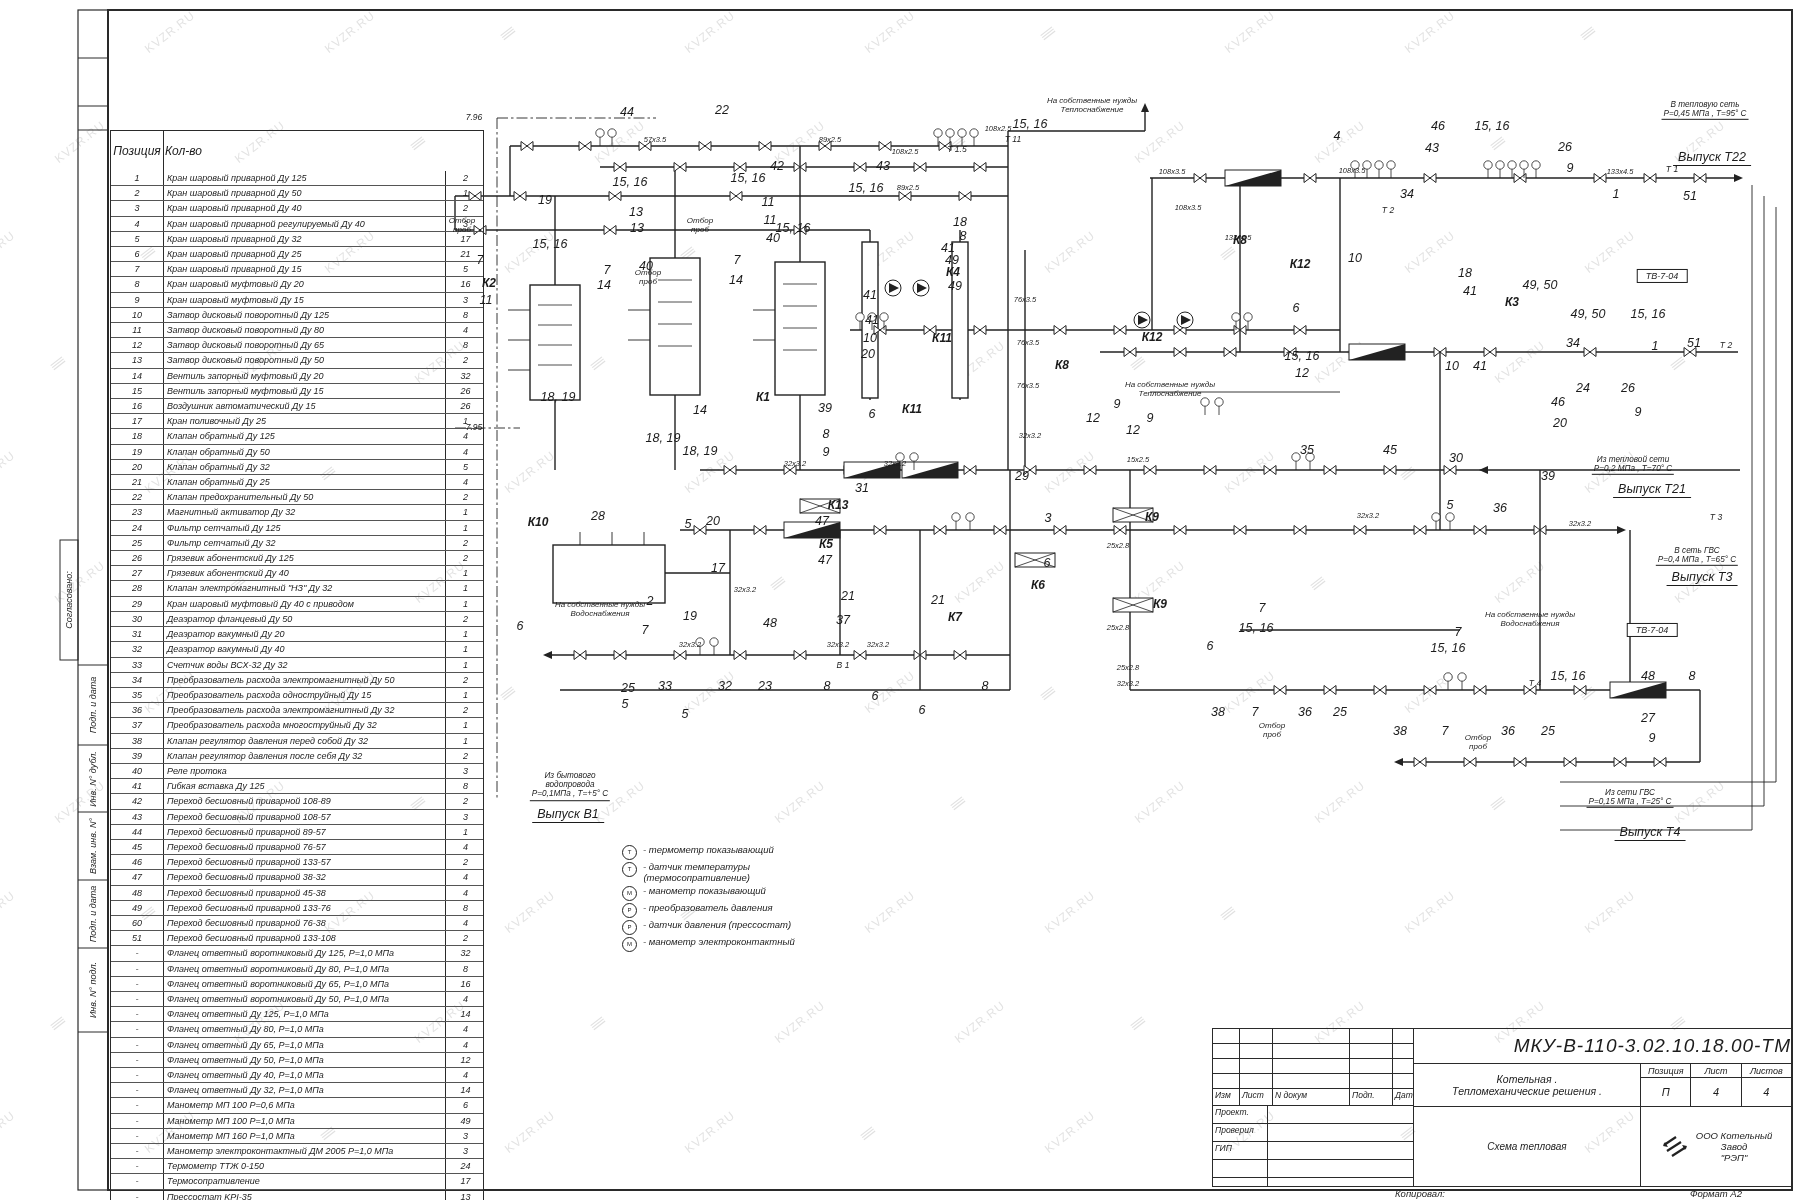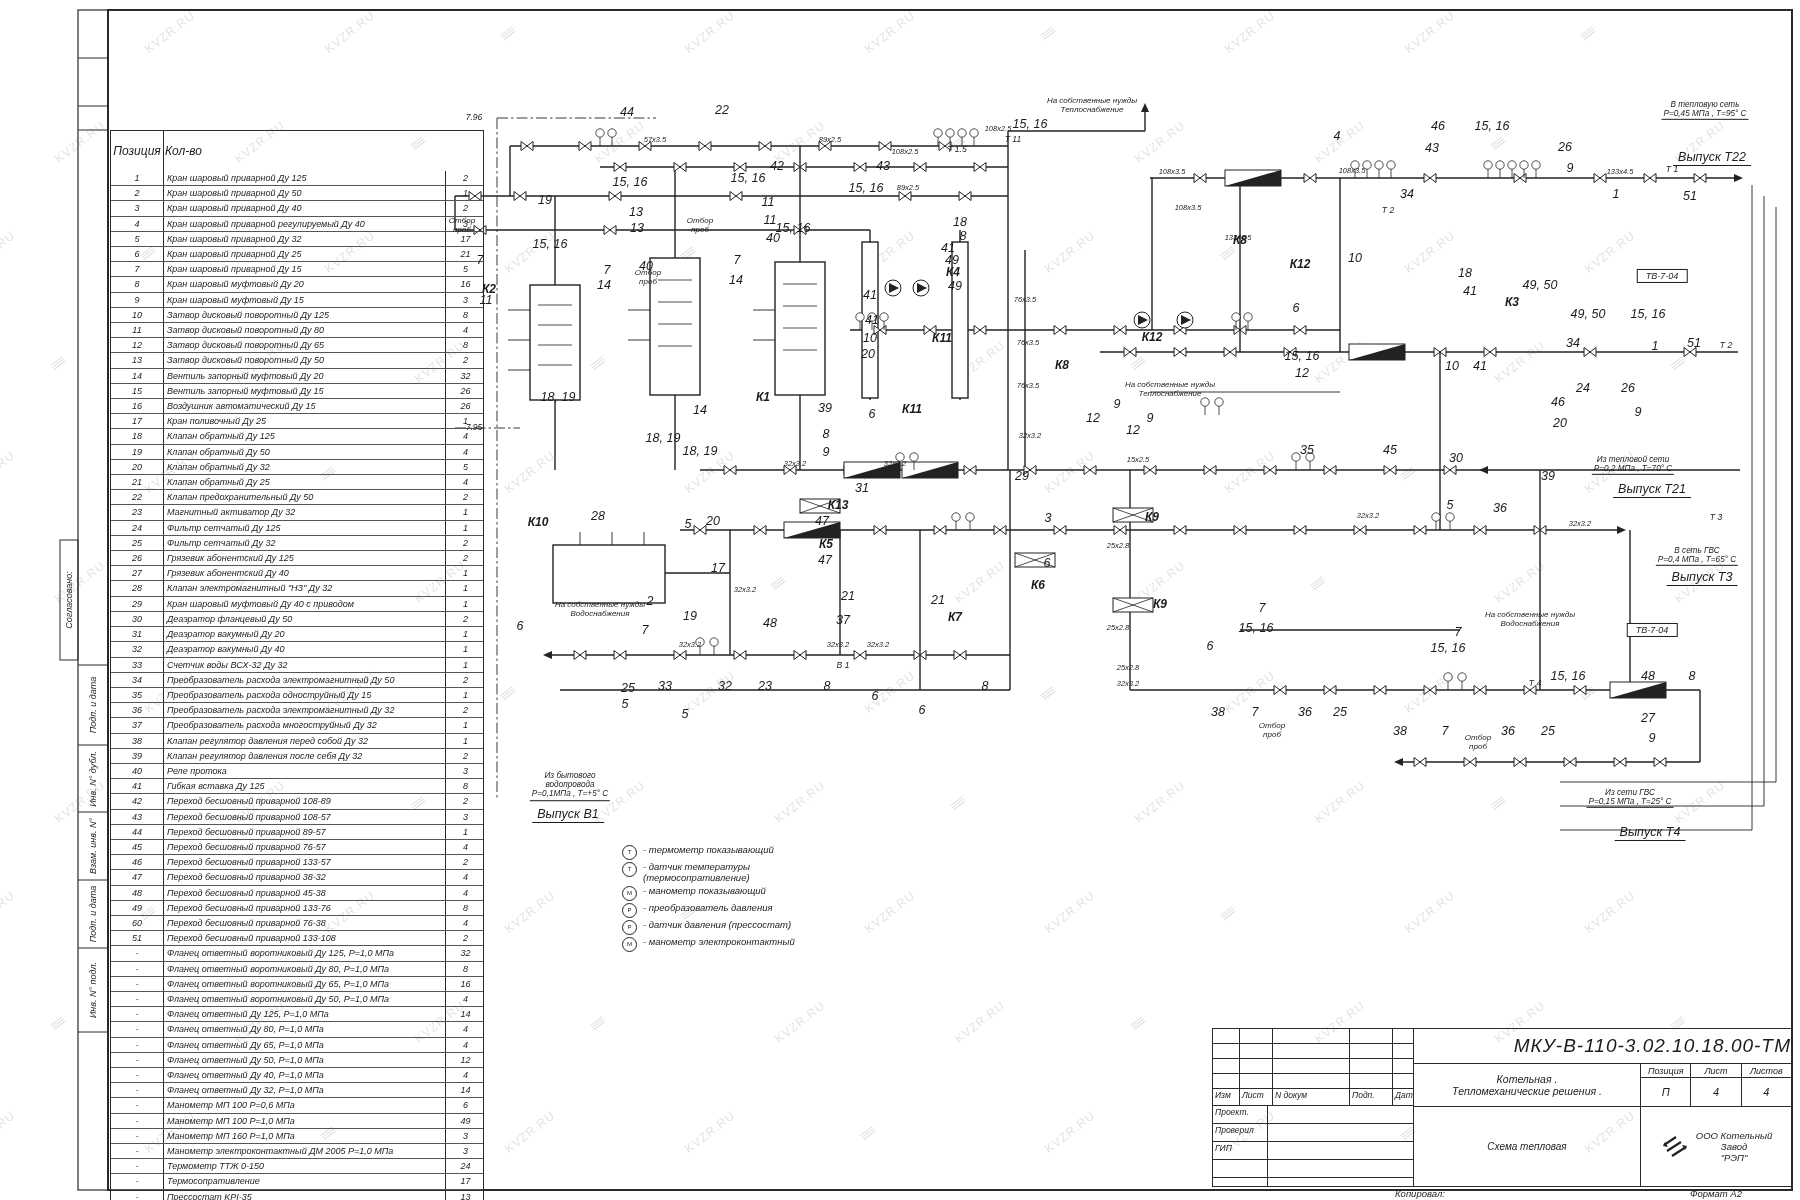--- a/index.html
+++ b/index.html
@@ -29,21 +29,21 @@
   .lb.m{font-size:8.5px;}
   .lb.o{font-size:12.5px;border-bottom:1.1px solid #1c1c1c;padding:0 5px 1px;}
   .lb.s{font-size:8.2px;border-bottom:.9px solid #1c1c1c;padding:0 2px 1px;}
   .lb.note{font-size:8px;}
   .lb.b{font-size:9px;border:1px solid #1c1c1c;padding:1px 8px;background:#fff;}
   
   #legend{position:absolute;left:622px;top:845px;font-style:italic;font-size:9.5px;}
   .lrow{display:flex;align-items:flex-start;margin-bottom:2px;}
   .lsym{width:13px;height:13px;border:1px solid #222;border-radius:50%;font-size:6px;
         text-align:center;line-height:12px;font-style:normal;flex:none;margin-right:6px;}
-  .ltxt{white-space:pre-line;line-height:1.15;}
+  .ltxt{white-space:pre-line;line-height:1.15;text-align:right;}
   
   .stampbox{position:absolute;border:1.2px solid #2a2a2a;display:flex;align-items:center;
             justify-content:center;}
   .vtext{transform:rotate(-90deg);white-space:nowrap;font-size:9px;font-style:italic;}
   
   #tblock{position:absolute;left:1212px;top:1028px;width:578px;height:157px;
           border:1.6px solid #2a2a2a;display:flex;font-style:italic;}
   #tb-left{width:200px;border-right:1.4px solid #2a2a2a;flex:none;display:flex;flex-direction:column;}
   .tb-lrow{display:flex;border-top:.9px solid #2a2a2a;flex:none;}
   .tb-lrow:first-child{border-top:none;}
@@ -922,21 +922,21 @@
       <div class="lb n" style="left: 1133px; top: 430px;">12</div>
       <div class="lb n" style="left: 1150px; top: 418px;">9</div>
       <div class="lb n" style="left: 1047px; top: 563px;">6</div>
       <div class="lb n" style="left: 1210px; top: 646px;">6</div>
       <div class="lb n" style="left: 1340px; top: 712px;">25</div>
       <div class="lb n" style="left: 1305px; top: 712px;">36</div>
       <div class="lb n" style="left: 1255px; top: 712px;">7</div>
       <div class="lb n" style="left: 1218px; top: 712px;">38</div>
       <div class="lb n" style="left: 1256px; top: 628px;">15, 16</div>
       <div class="lb n" style="left: 1262px; top: 608px;">7</div>
-      <div class="lb t" style="left: 489px; top: 290px;">К2</div>
+      <div class="lb t" style="left: 489px; top: 284px;">К2</div>
       <div class="lb t" style="left: 763px; top: 398px;">К1</div>
       <div class="lb t" style="left: 953px; top: 273px;">К4</div>
       <div class="lb t" style="left: 942px; top: 339px;">К11</div>
       <div class="lb t" style="left: 912px; top: 410px;">К11</div>
       <div class="lb t" style="left: 1240px; top: 241px;">К8</div>
       <div class="lb t" style="left: 1062px; top: 366px;">К8</div>
       <div class="lb t" style="left: 1300px; top: 265px;">К12</div>
       <div class="lb t" style="left: 1152px; top: 338px;">К12</div>
       <div class="lb t" style="left: 1512px; top: 303px;">К3</div>
       <div class="lb t" style="left: 838px; top: 506px;">К13</div>

